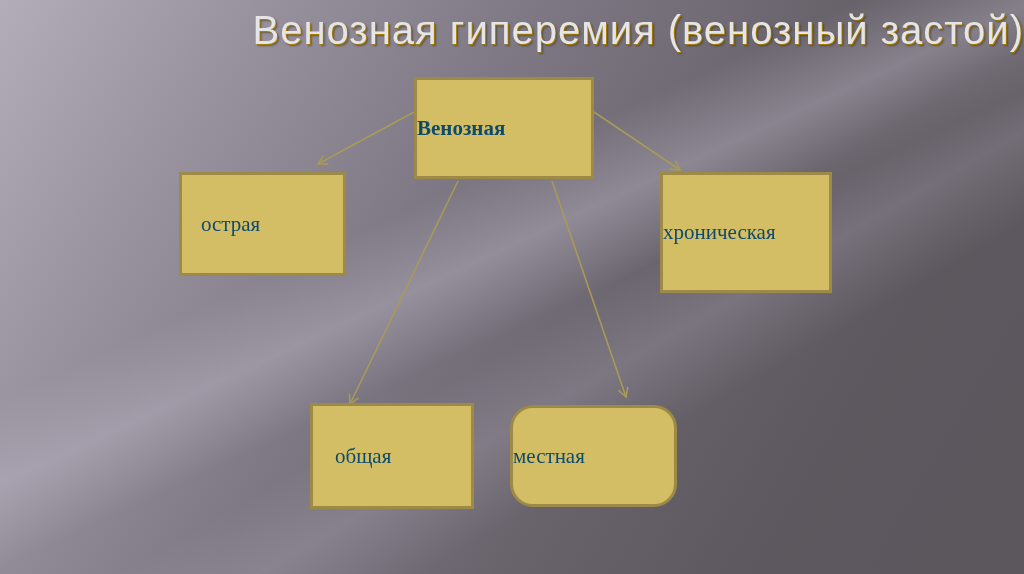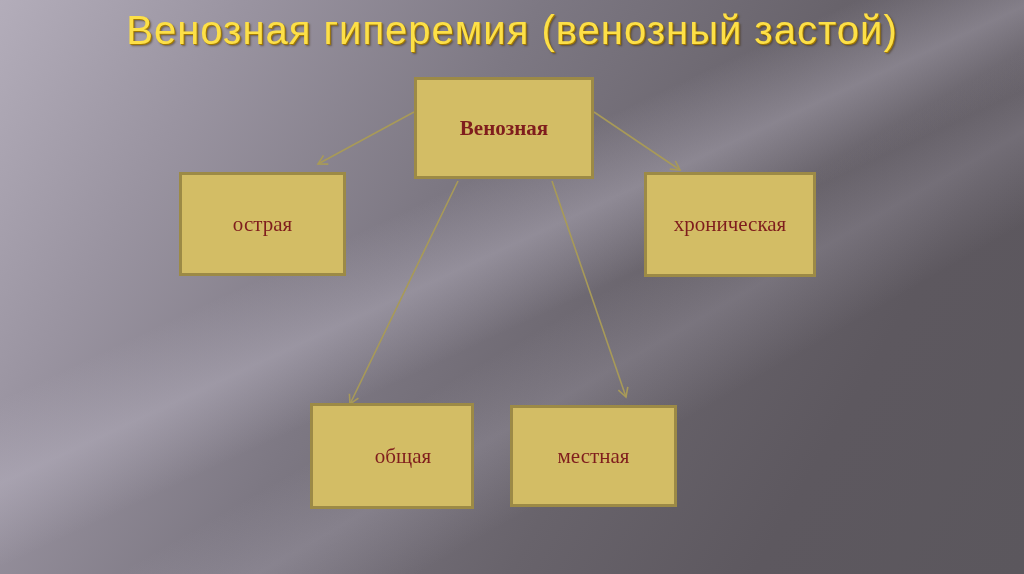--- a/index.html
+++ b/index.html
@@ -9,33 +9,33 @@
     font-family: "Liberation Serif", serif;
   }
   .bg {
     position: absolute; inset: 0;
     background:
       linear-gradient(155deg, rgba(255,255,255,0) 38%, rgba(200,195,210,0.35) 46%, rgba(255,255,255,0) 54%),
       linear-gradient(150deg, rgba(255,255,255,0) 55%, rgba(190,185,200,0.22) 62%, rgba(255,255,255,0) 70%),
       linear-gradient(120deg, #b3adba 0%, #9a94a1 18%, #7d7883 40%, #68636b 62%, #5d585f 80%, #5b575d 100%);
   }
   .title {
-    position: absolute; left: 0; top: 8px; width: 1024px; text-align: center;
+    position: absolute; left: 0; top: 8px; width: 1024px; text-align: right;
     font-family: "Liberation Sans", sans-serif; font-size: 40px; letter-spacing: 1px;
-    color: #fde047;
+    color: #e5e5e5;
     text-shadow: 1px 1px 0 #a47a00, 2px 2px 2px rgba(60,40,0,0.5);
     margin: 0; font-weight: normal;
   }
   .box {
     position: absolute;
     background: #d3bd65;
     border: 3px solid #9c8a46;
     box-sizing: border-box;
-    display: flex; align-items: center; justify-content: center;
-    text-align: center; color: #7f1d1d;
+    display: flex; align-items: center; justify-content: flex-start;
+    text-align: center; color: #0c4a6e;
     font-family: "Liberation Serif", serif;
     font-size: 21px;
   }
   .box.root { font-weight: bold; font-size: 21px; line-height: 26px; }
   svg.arrows { position: absolute; left: 0; top: 0; }
 </style>
 </head>
 <body>
 
 <div class="bg"></div>
@@ -53,27 +53,27 @@
   <line x1="458" y1="181" x2="350" y2="404" stroke="#a89a58" stroke-width="1.6" marker-end="url(#ah)"></line>
   <line x1="552" y1="181" x2="626" y2="397" stroke="#a89a58" stroke-width="1.6" marker-end="url(#ah)"></line>
 </svg>
 
 <div class="box root" style="left:414px; top:77px; width:180px; height:102px;">
   <div>
     <div>Венозная</div>
   </div>
 </div>
 
-<div class="box" style="left:179px; top:172px; width:167px; height:104px;">
+<div class="box" style="left:179px; top:172px; width:167px; height:104px;padding-left:19px;">
   <span>острая</span>
 </div>
 
-<div class="box" style="left:644px; top:172px; width:172px; height:105px;">
+<div class="box" style="left:660px; top:172px; width:172px; height:121px;">
   <span>хроническая</span>
 </div>
 
 <div class="box" style="left:310px; top:403px; width:164px; height:106px;padding-left:22px;">
   <span>общая</span>
 </div>
 
-<div class="box" style="left:510px; top:405px; width:167px; height:102px;">
+<div class="box" style="left:510px; top:405px; width:167px; height:102px;border-radius:23px;">
   <span>местная</span>
 </div>
 
 </body></html>

